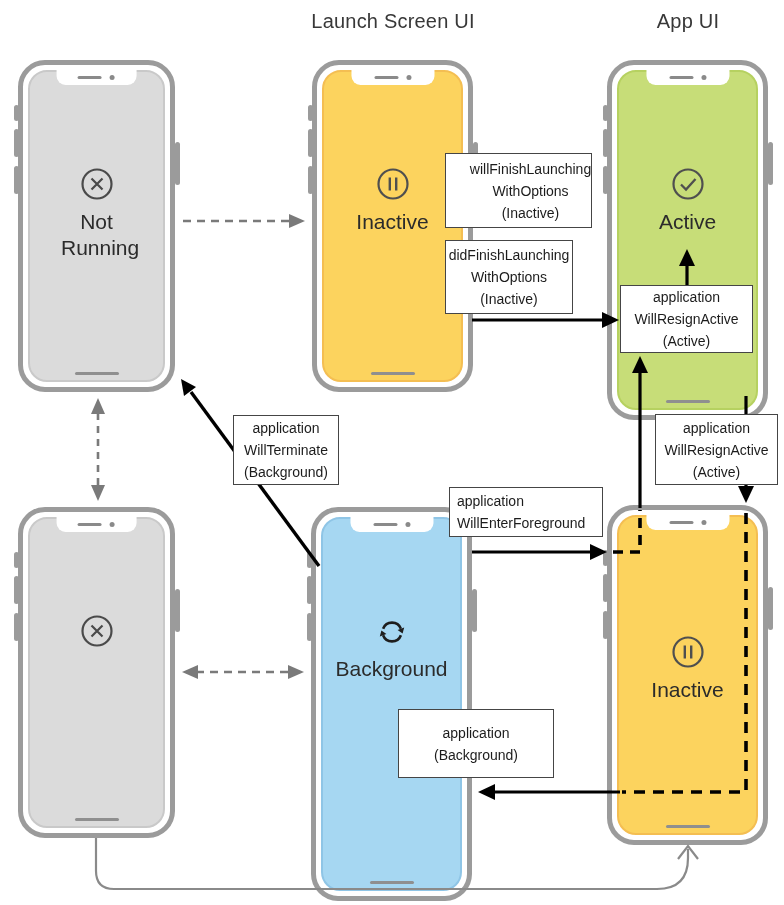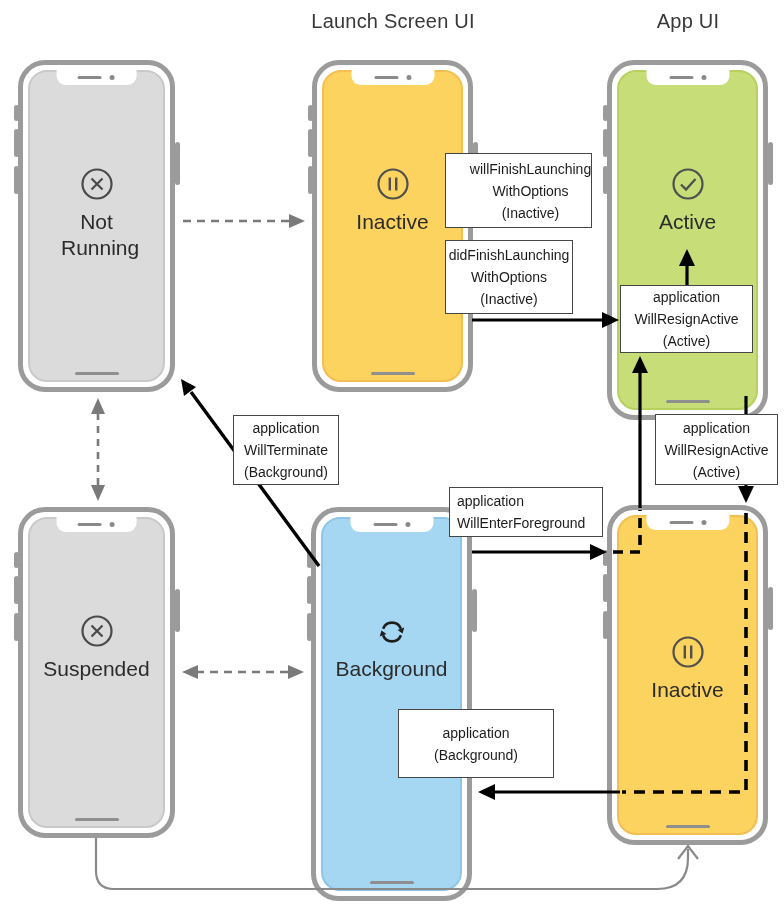--- a/index.html
+++ b/index.html
@@ -180,21 +180,20 @@
     <div class="side-btn sb-r sb4"></div>
     <div class="screen" style="background:#DBDBDB;border:2px solid #C9C9C9"></div>
     <div class="notch">
       <div class="speaker"></div>
       <div class="camera"></div>
     </div>
     <svg class="state-icon" width="40" height="40" viewBox="0 0 40 40">
       <circle cx="20" cy="20" r="14.5" stroke="#4a4a4a" stroke-width="2.2" fill="none"></circle>
       <path d="M14.5 14.5 L25.5 25.5 M25.5 14.5 L14.5 25.5" stroke="#4a4a4a" stroke-width="2.2" fill="none"></path>
     </svg>
-    <div class="state-label">Suspended</div>
     <div class="home"></div>
   </div>
 
   <div class="phone" style="left:311px; top:507px; width:161px; height:394px;">
     <div class="side-btn sb-l sb1"></div>
     <div class="side-btn sb-l sb2"></div>
     <div class="side-btn sb-l sb3"></div>
     <div class="side-btn sb-r sb4"></div>
     <div class="screen" style="background:#A6D7F2;border:2px solid #8FC5E6"></div>
     <div class="notch">

